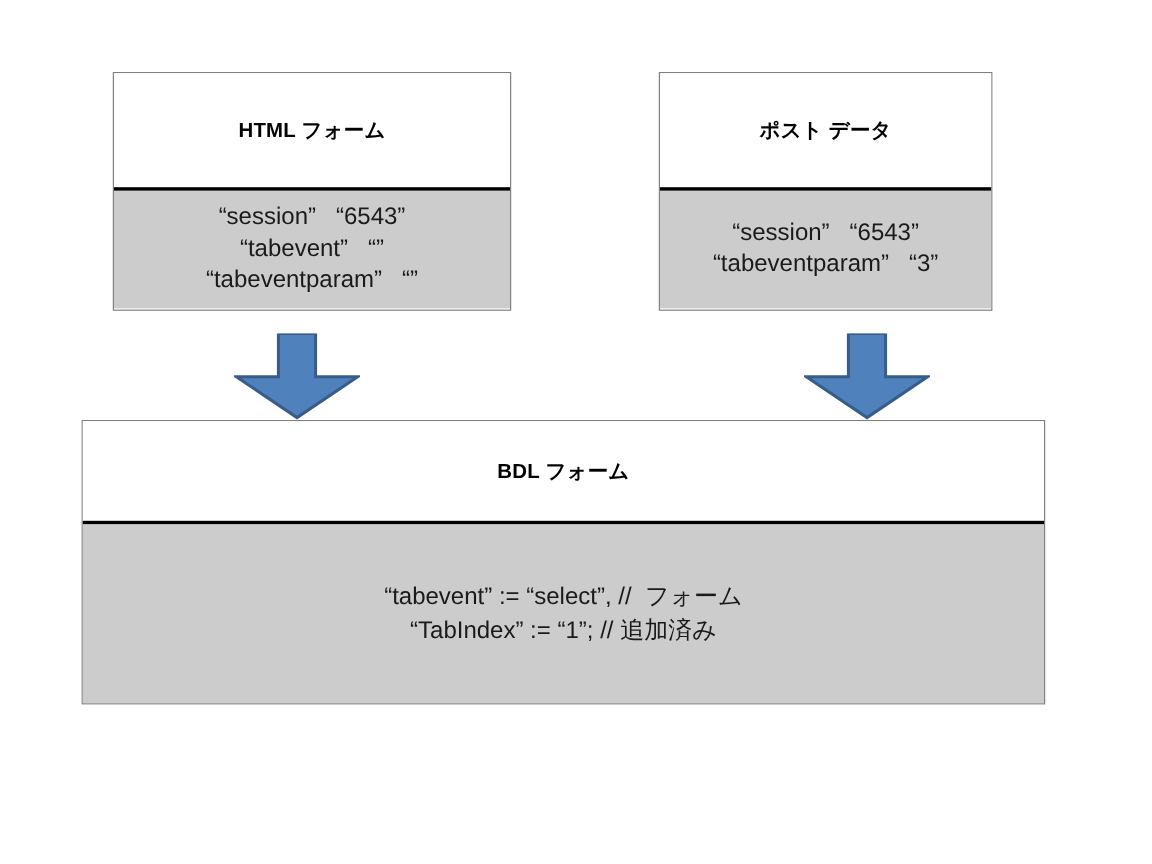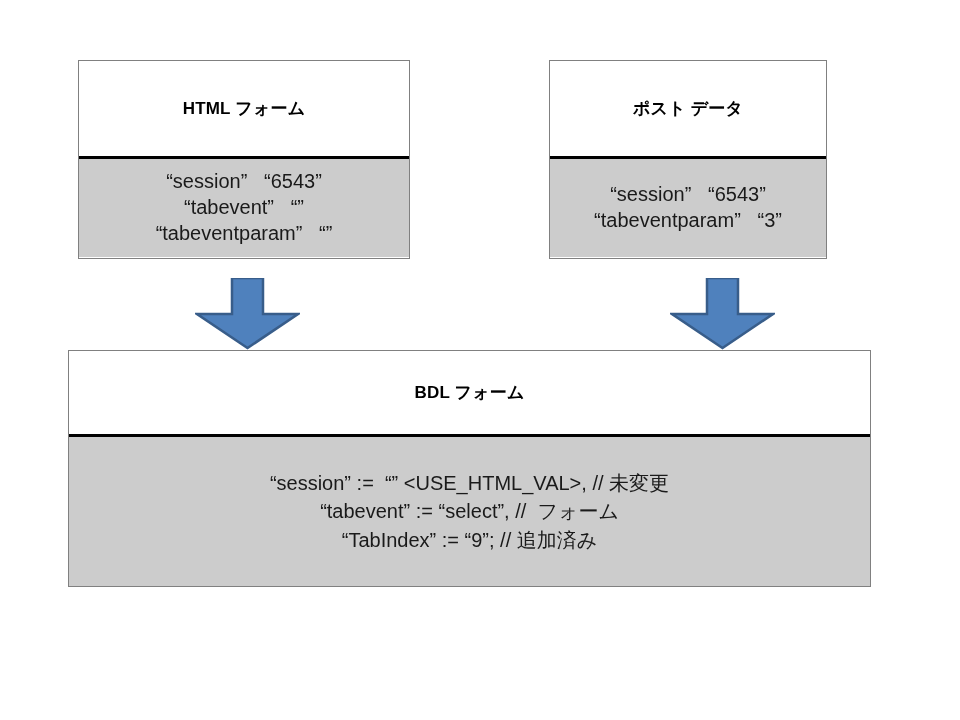--- a/index.html
+++ b/index.html
@@ -52,21 +52,21 @@
   .row-line {
     font-size: 20px;
     color: #1A1A1A;
     line-height: 1.30;
     white-space: pre;
     text-align: center;
   }
 
   
   #html-form-box {
-    left: 78px;
+    left: 94px;
     top: 60px;
     width: 332px;
     height: 199px;
   }
   #html-form-box .box-header { height: 98px; }
   #html-form-box .box-body   { height: 98px; padding-bottom: 2px; }
 
   
   #post-data-box {
     left: 549px;
@@ -131,19 +131,18 @@
     <svg width="105" height="72" viewBox="0 0 105 72" xmlns="http://www.w3.org/2000/svg">
       <polygon points="37,0 68,0 68,36 103,36 52.5,70 2,36 37,36" fill="#4F81BD" stroke="#385D8A" stroke-width="2.5" stroke-linejoin="miter"></polygon>
     </svg>
   </div>
 
   <div class="box" id="bdl-form-box">
     <div class="box-header">
       <span class="box-title">BDL フォーム</span>
     </div>
     <div class="box-body">
-      <div class="row-line">“session” :=  “” &lt;USE_HTML_VAL&gt;, // 未変更</div>
       <div class="row-line">“tabevent” := “select”, //  フォーム</div>
-      <div class="row-line">“TabIndex” := “9”; // 追加済み</div>
+      <div class="row-line">“TabIndex” := “1”; // 追加済み</div>
     </div>
   </div>
 
 </div>
 
 </body></html>

